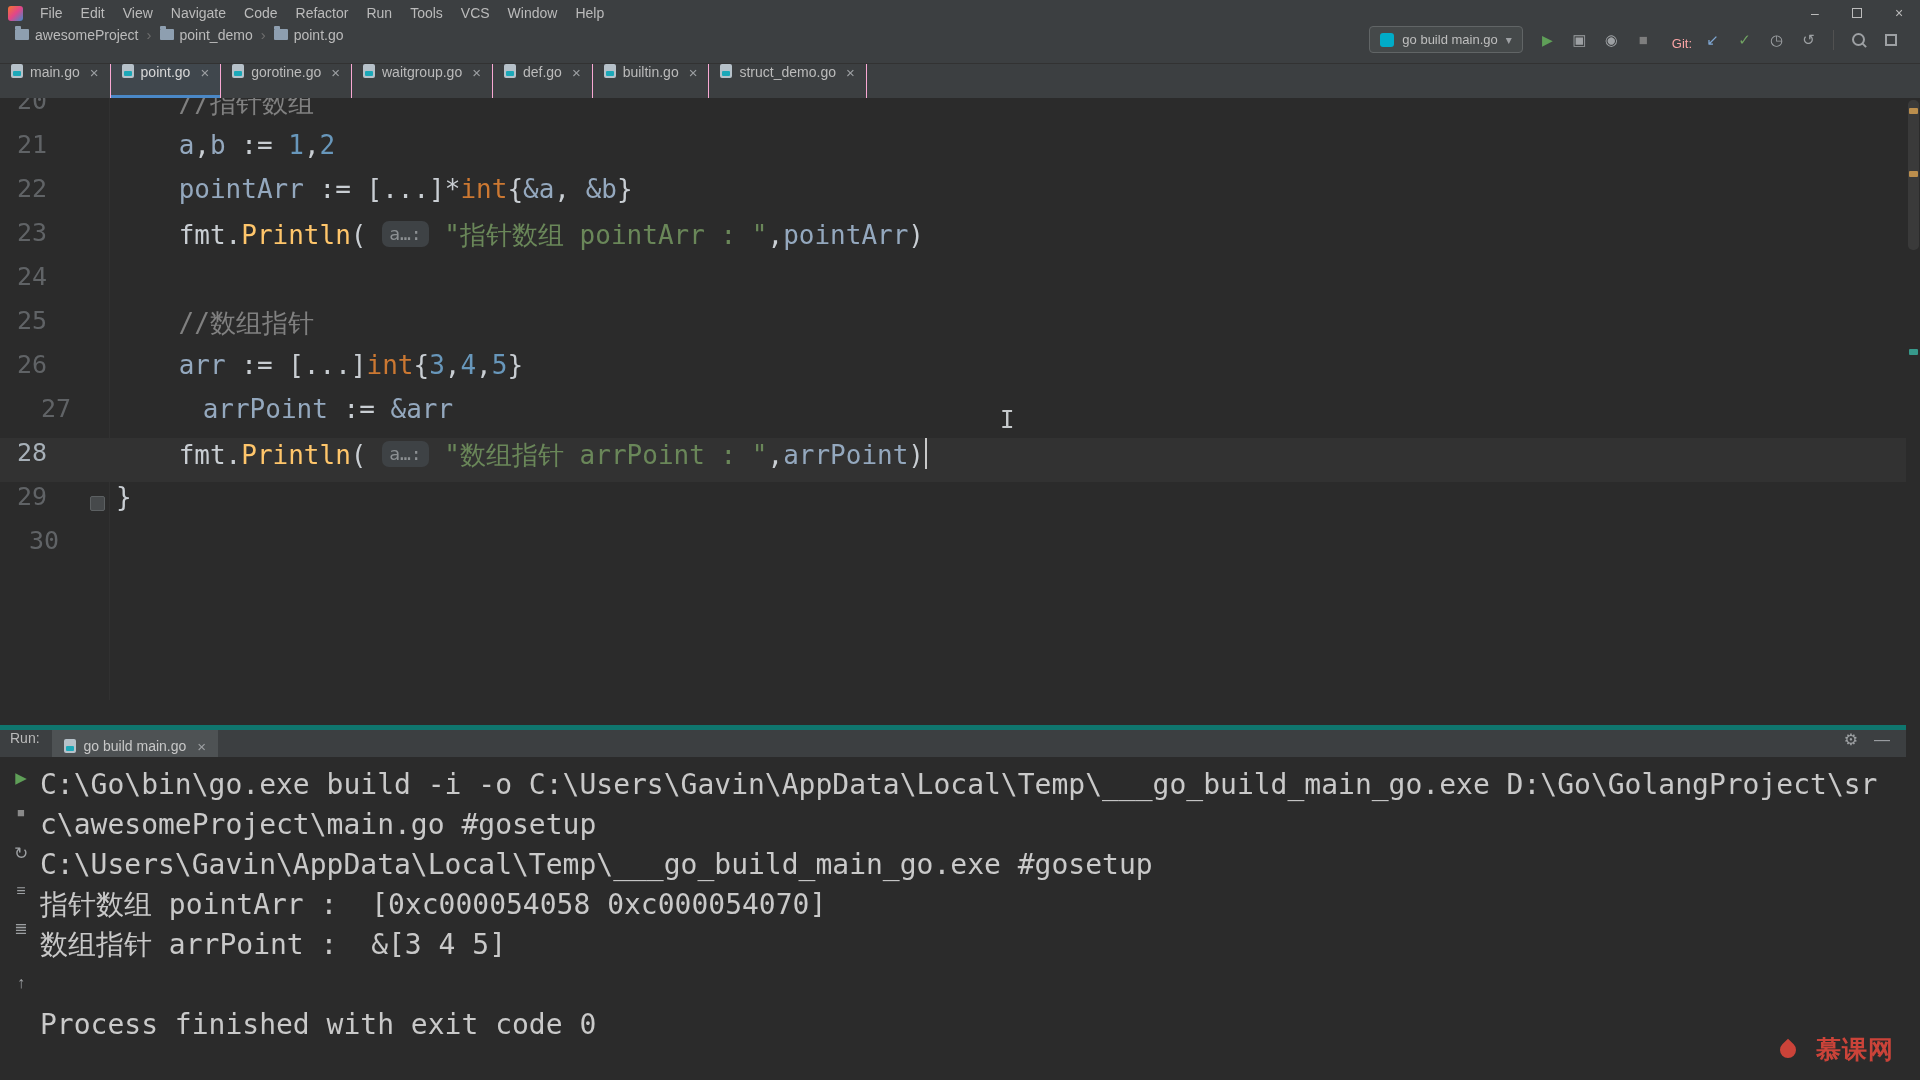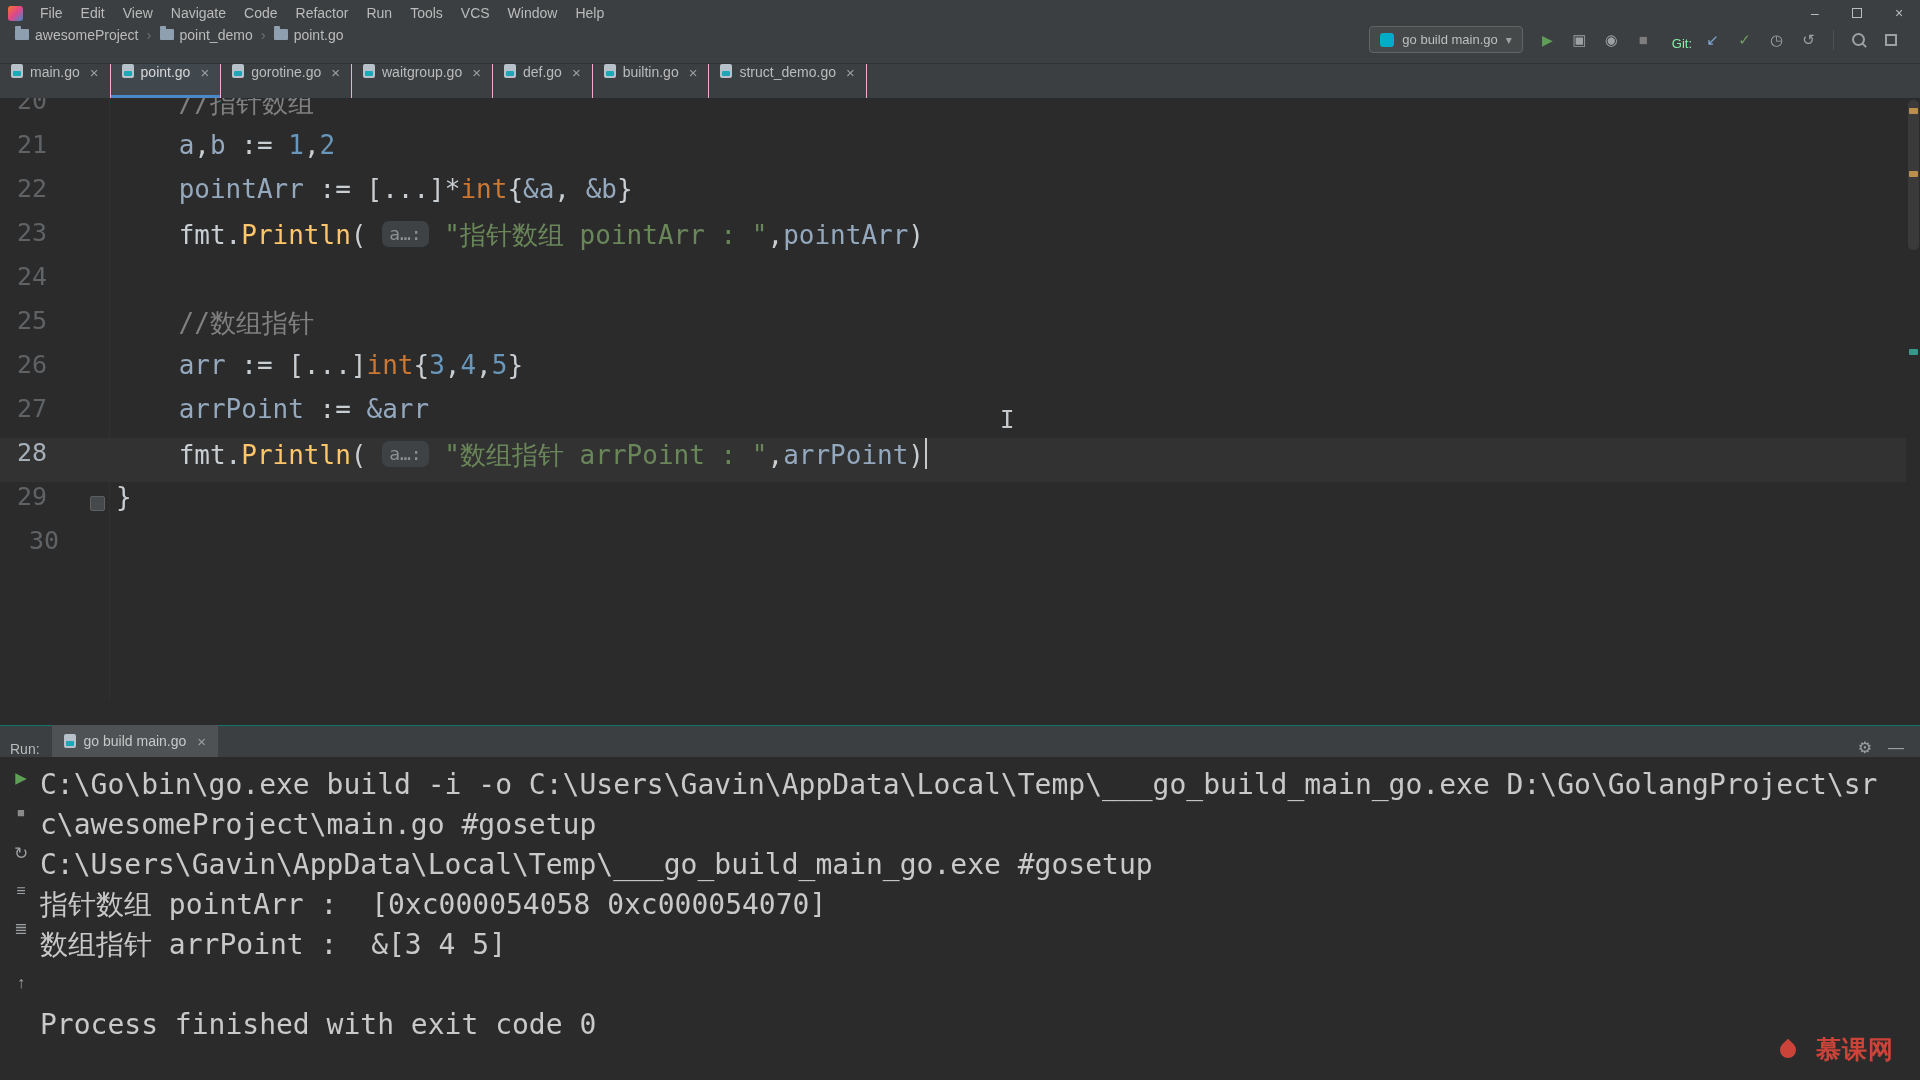--- a/index.html
+++ b/index.html
@@ -28,21 +28,21 @@
   #toolbar{margin-left:auto;display:flex;align-items:center;gap:5px;padding-right:6px}
   .combo{display:flex;align-items:center;gap:8px;height:27px;padding:0 10px;background:#45494A;border:1px solid #616566;border-radius:4px;margin-right:6px}
   .combo-label{font-size:13px;color:#BFBFBF;white-space:nowrap}
   .combo-caret{color:#9DA0A3;font-size:12px}
   .go-icon{width:14px;height:14px;border-radius:3px;background:#00ACC8;flex:none}
   .tb-btn{width:27px;height:27px;display:flex;align-items:center;justify-content:center;font-size:15px;color:#9DA0A3}
   .tb-play{color:#5F9F58;font-size:14px}
   .tb-stop{color:#7E7E7E}
   .tb-update{color:#7FA7D3}
   .tb-commit{color:#71A362}
-  .git-label{font-size:13px;color:#86efac;margin:8px 2px 0 10px}
+  .git-label{font-size:13px;color:#fca5a5;margin:8px 2px 0 10px}
   .divider{width:1px;height:20px;background:#515151;margin:0 6px}
   .search-glyph{position:relative;width:16px;height:16px;display:inline-block}
   .search-glyph::before{content:"";position:absolute;top:1px;left:1px;width:9px;height:9px;border:2px solid #9DA0A3;border-radius:50%}
   .search-glyph::after{content:"";position:absolute;width:2px;height:6px;background:#9DA0A3;transform:rotate(-45deg);bottom:0;right:2px}
   .restore-glyph{display:inline-block;width:12px;height:12px;border:2px solid #9DA0A3}
   .restore-glyph.sm{width:10px;height:10px;border-width:1px;border-color:#BBBBBB}
 
   
   #tabbar{top:64px;height:34px;display:flex;align-items:stretch}
   .tab{display:flex;align-items:flex-start;gap:7px;padding:0 11px;border-right:1px solid #f9a8d4;font-size:14px;color:#BBBBBB;position:relative}
@@ -73,21 +73,21 @@
   .stripe-tick{position:absolute;right:2px;width:9px;height:6px;border-radius:1px}
   #tick1{top:10px;background:#BE8A40}
   #tick2{top:73px;background:#BE8A40}
   #tick3{top:251px;background:#37998B}
   .scroll-thumb{position:absolute;right:1px;top:2px;width:11px;height:150px;background:rgba(170,170,170,0.12);border-radius:5px}
 
   
   #contextbar{position:absolute;top:728px;left:0;right:0;height:25px;display:flex;align-items:center;padding-left:114px;font-size:14px;color:#9CA3A9;background:#2B2B2B}
 
   
-  #runheader{position:absolute;top:725px;left:0;right:0;height:32px;background:#3C3F41;border-top:1px solid #0f766e;display:flex;align-items:flex-end}
+  #runheader{position:absolute;top:725px;left:0;right:14px;height:32px;background:#3C3F41;border-top:5px solid #0f766e;display:flex;align-items:flex-start}
   .run-label{padding:0 12px 0 10px;font-size:14px;color:#BBBBBB}
   .run-tab{display:flex;align-items:center;gap:8px;height:32px;padding:0 12px;background:#4E5254;font-size:14px;color:#C8C8C8}
   .runheader-right{margin-left:auto;display:flex;align-items:center;gap:16px;padding-right:16px;color:#9DA0A3;font-size:16px}
 
   #console{position:absolute;top:757px;left:0;right:0;bottom:0;background:#2B2B2B}
   .cg-icon{position:absolute;left:10px;width:22px;text-align:center;color:#9DA0A3;font-size:16px}
   #cg-play{top:12px;color:#5F9F58;font-size:15px}
   #cg-stop{top:48px;color:#8A8A8A;font-size:13px}
   #cg-rerun{top:86px;font-size:17px}
   #cg-wrap{top:125px}
@@ -215,21 +215,21 @@
   <div id="editor">
     <div class="gutter-strip"></div>
     <div id="code-lines">
         <div class="code-line" style="top: -12px;"><span class="gutter-num">20</span><span class="code-text"><span class="s-comment">    //指针数组</span></span></div>
         <div class="code-line" style="top: 32px;"><span class="gutter-num">21</span><span class="code-text"><span class="s-plain">    </span><span class="s-var">a</span><span class="s-plain">,</span><span class="s-var">b</span><span class="s-plain"> := </span><span class="s-number">1</span><span class="s-plain">,</span><span class="s-number">2</span></span></div>
         <div class="code-line" style="top: 76px;"><span class="gutter-num">22</span><span class="code-text"><span class="s-plain">    </span><span class="s-var">pointArr</span><span class="s-plain"> := </span><span class="s-plain">[...]*</span><span class="s-keyword">int</span><span class="s-plain">{</span><span class="s-var">&amp;a</span><span class="s-plain">, </span><span class="s-var">&amp;b</span><span class="s-plain">}</span></span></div>
         <div class="code-line" style="top: 120px;"><span class="gutter-num">23</span><span class="code-text"><span class="s-plain">    </span><span class="s-plain">fmt.</span><span class="s-func">Println</span><span class="s-plain">( </span><span class="s-hint">a…:</span><span class="s-plain"> </span><span class="s-string">"指针数组 pointArr : "</span><span class="s-plain">,</span><span class="s-var">pointArr</span><span class="s-plain">)</span></span></div>
         <div class="code-line" style="top: 164px;"><span class="gutter-num">24</span><span class="code-text"></span></div>
         <div class="code-line" style="top: 208px;"><span class="gutter-num">25</span><span class="code-text"><span class="s-comment">    //数组指针</span></span></div>
         <div class="code-line" style="top: 252px;"><span class="gutter-num">26</span><span class="code-text"><span class="s-plain">    </span><span class="s-var">arr</span><span class="s-plain"> := </span><span class="s-plain">[...]</span><span class="s-keyword">int</span><span class="s-plain">{</span><span class="s-number">3</span><span class="s-plain">,</span><span class="s-number">4</span><span class="s-plain">,</span><span class="s-number">5</span><span class="s-plain">}</span></span></div>
-        <div class="code-line" style="top: 296px;"><span class="gutter-num">27</span><span class="code-text"><span class="s-plain">    </span><span class="s-var">arrPoint</span><span class="s-plain"> := </span><span class="s-var">&amp;arr</span></span></div>
+        <div class="code-line" style="top: 296px; margin-left: 24px;"><span class="gutter-num">27</span><span class="code-text"><span class="s-plain">    </span><span class="s-var">arrPoint</span><span class="s-plain"> := </span><span class="s-var">&amp;arr</span></span></div>
         <div class="code-line current" style="top: 340px;"><span class="gutter-num">28</span><span class="code-text"><span class="s-plain">    </span><span class="s-plain">fmt.</span><span class="s-func">Println</span><span class="s-plain">( </span><span class="s-hint">a…:</span><span class="s-plain"> </span><span class="s-string">"数组指针 arrPoint : "</span><span class="s-plain">,</span><span class="s-var">arrPoint</span><span class="s-plain">)</span><span class="caret"></span></span></div>
         <div class="code-line" style="top: 384px;"><span class="gutter-num">29</span><span class="code-text"><span class="s-plain">}</span></span></div>
         <div class="code-line" style="top: 428px; margin-left: 12px;"><span class="gutter-num">30</span><span class="code-text"></span></div>
       </div>
     <div class="fold-box"></div>
     <div class="stripe-tick" id="tick1"></div>
     <div class="stripe-tick" id="tick2"></div>
     <div class="stripe-tick" id="tick3"></div>
     <div class="scroll-thumb"></div>
   </div>

